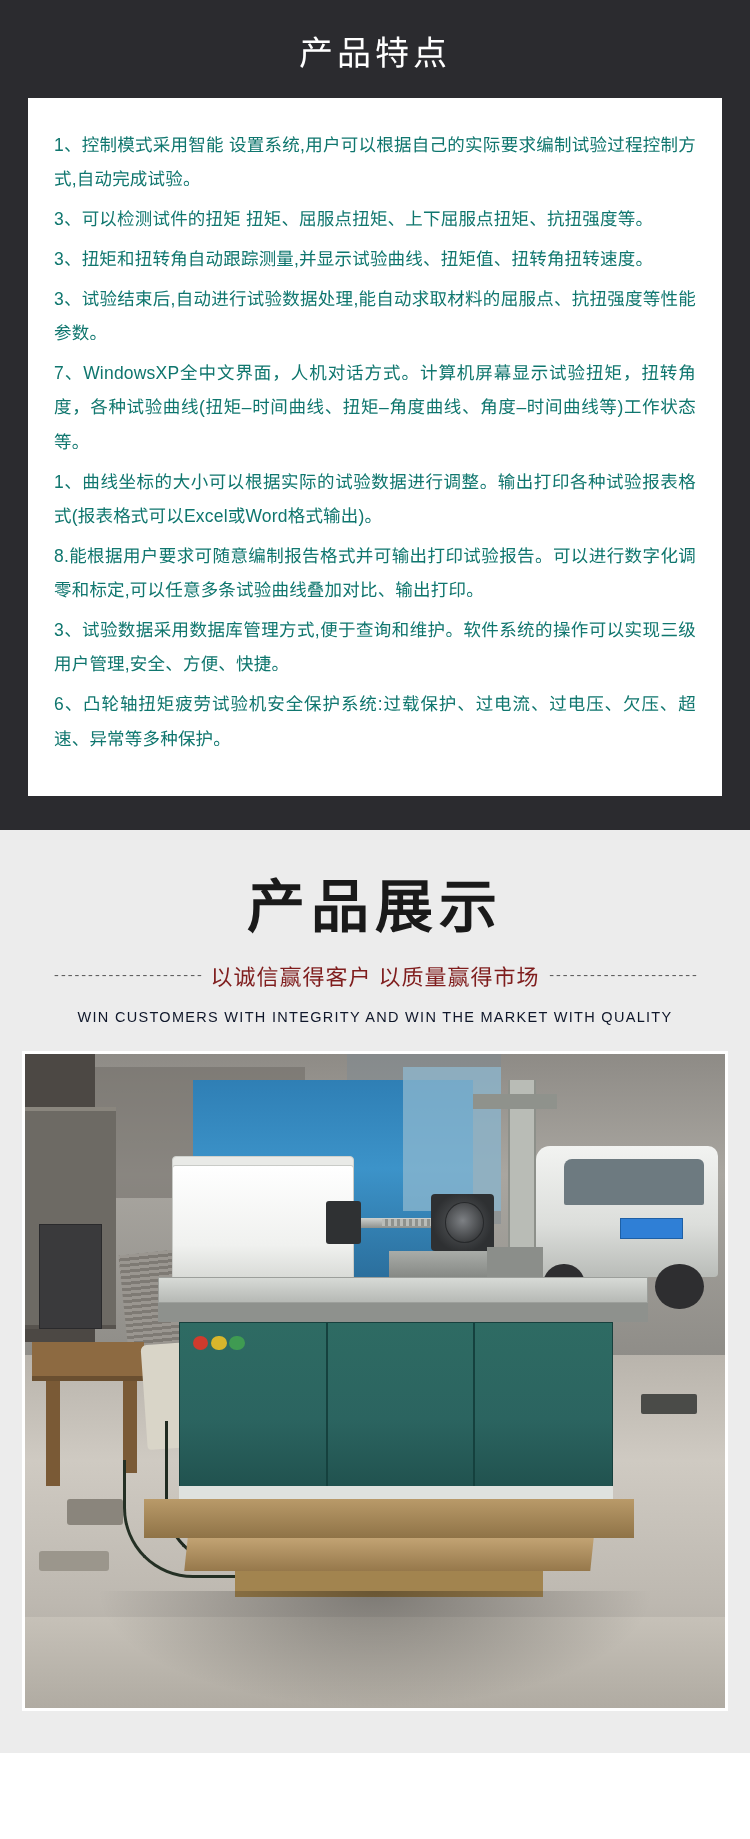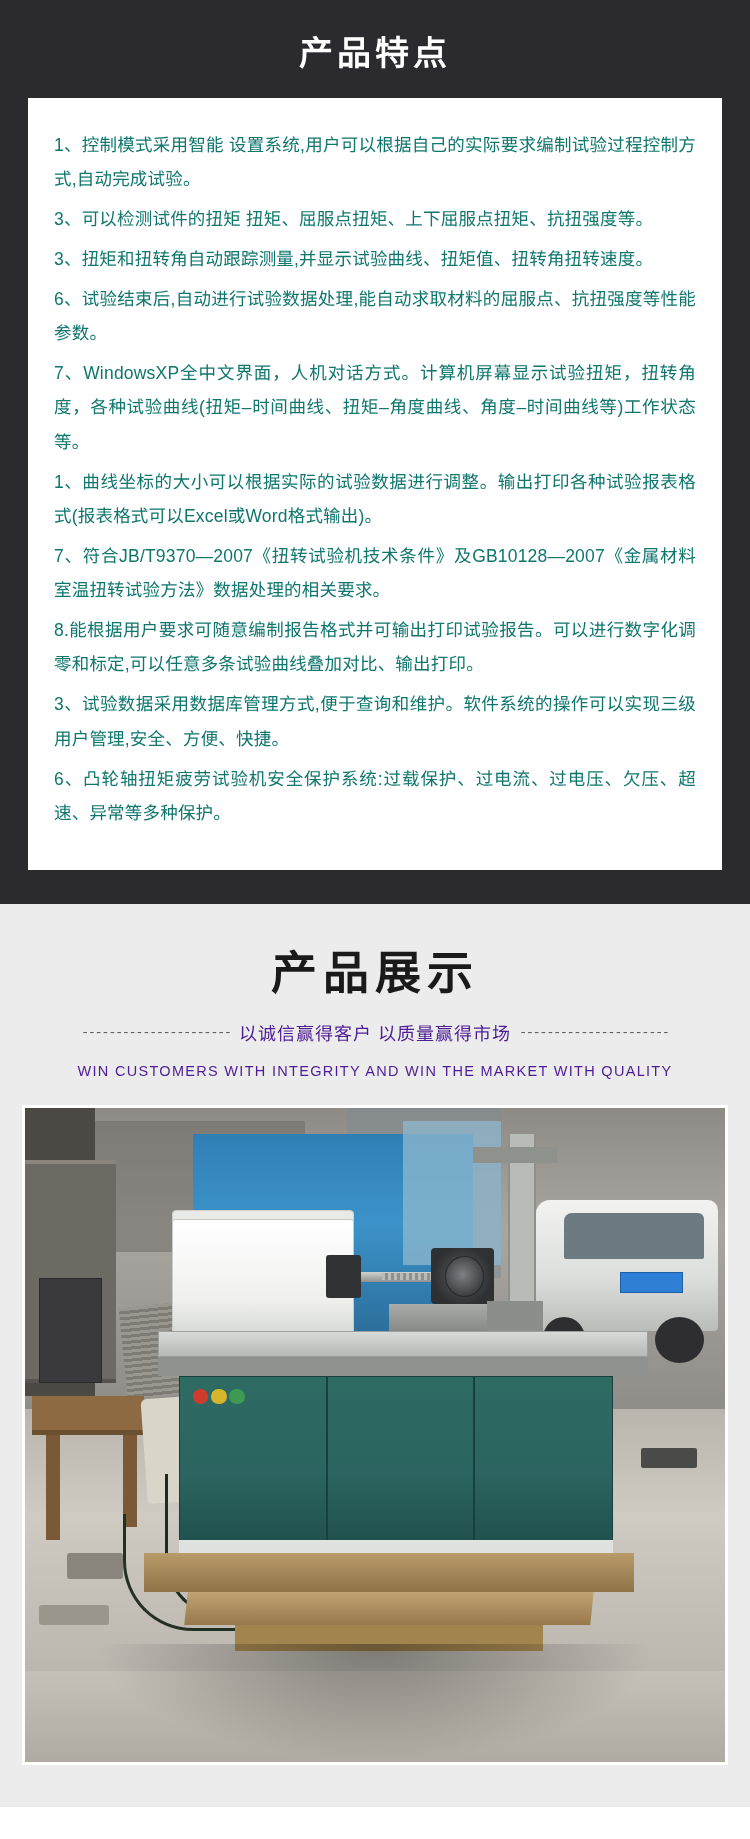--- a/index.html
+++ b/index.html
@@ -20,21 +20,21 @@
   }
 
   
   .features-section {
     background: #2b2b2f;
     padding: 22px 0 34px 0;
   }
   .features-title {
     color: #ffffff;
     font-size: 34px;
-    font-weight: bold;
+    font-weight: normal;
     text-align: center;
     letter-spacing: 4px;
     line-height: 1.4;
     padding: 8px 0 20px 0;
     margin: 0;
   }
   .features-card {
     background: #ffffff;
     margin: 0 28px;
     padding: 30px 26px 34px 26px;
@@ -48,21 +48,21 @@
     letter-spacing: 0.2px;
   }
 
   
   .display-section {
     background: #ececec;
     padding: 42px 0 26px 0;
     text-align: center;
   }
   .display-title {
-    font-size: 46px;
+    font-size: 58px;
     font-weight: bold;
     color: #1a1a1a;
     letter-spacing: 6px;
     margin: 0 0 18px 0;
     line-height: 1.2;
   }
   .display-sub-wrap {
     display: flex;
     align-items: center;
     justify-content: center;
@@ -73,28 +73,28 @@
   .dash {
     flex: 0 0 150px;
     font-size: 13px;
     color: #555;
     letter-spacing: -1px;
     overflow: hidden;
     white-space: nowrap;
     font-family: "Liberation Mono", "DejaVu Sans Mono", monospace;
   }
   .display-sub {
-    font-size: 18px;
-    color: #4c1d95;
+    font-size: 22px;
+    color: #7f1d1d;
     letter-spacing: 1px;
     white-space: nowrap;
   }
   .display-sub-en {
     font-size: 14.5px;
-    color: #4c1d95;
+    color: #0f172a;
     letter-spacing: 1.3px;
     margin: 0 0 26px 0;
   }
 
   
   .photo-frame {
     margin: 0 22px;
     border: 3px solid #ffffff;
     height: 660px;
     position: relative;
@@ -308,24 +308,23 @@
 
 <div class="page">
 
   <section class="features-section">
     <h1 class="features-title">产品特点</h1>
 
     <div class="features-card">
       <p class="feature-item">1、控制模式采用智能 设置系统,用户可以根据自己的实际要求编制试验过程控制方式,自动完成试验。</p>
       <p class="feature-item">3、可以检测试件的扭矩 扭矩、屈服点扭矩、上下屈服点扭矩、抗扭强度等。</p>
       <p class="feature-item">3、扭矩和扭转角自动跟踪测量,并显示试验曲线、扭矩值、扭转角扭转速度。</p>
-      <p class="feature-item">6、试验结束后,自动进行试验数据处理,能自动求取材料的屈服点、抗扭强度等性能参数。</p>
+      <p class="feature-item">3、试验结束后,自动进行试验数据处理,能自动求取材料的屈服点、抗扭强度等性能参数。</p>
       <p class="feature-item">7、WindowsXP全中文界面，人机对话方式。计算机屏幕显示试验扭矩，扭转角度，各种试验曲线(扭矩–时间曲线、扭矩–角度曲线、角度–时间曲线等)工作状态等。</p>
       <p class="feature-item">1、曲线坐标的大小可以根据实际的试验数据进行调整。输出打印各种试验报表格式(报表格式可以Excel或Word格式输出)。</p>
-      <p class="feature-item">7、符合JB/T9370—2007《扭转试验机技术条件》及GB10128—2007《金属材料 室温扭转试验方法》数据处理的相关要求。</p>
       <p class="feature-item">8.能根据用户要求可随意编制报告格式并可输出打印试验报告。可以进行数字化调零和标定,可以任意多条试验曲线叠加对比、输出打印。</p>
       <p class="feature-item">3、试验数据采用数据库管理方式,便于查询和维护。软件系统的操作可以实现三级用户管理,安全、方便、快捷。</p>
       <p class="feature-item">6、凸轮轴扭矩疲劳试验机安全保护系统:过载保护、过电流、过电压、欠压、超速、异常等多种保护。</p>
     </div>
   </section>
 
   <section class="display-section">
     <h2 class="display-title">产品展示</h2>
 
     <div class="display-sub-wrap">

